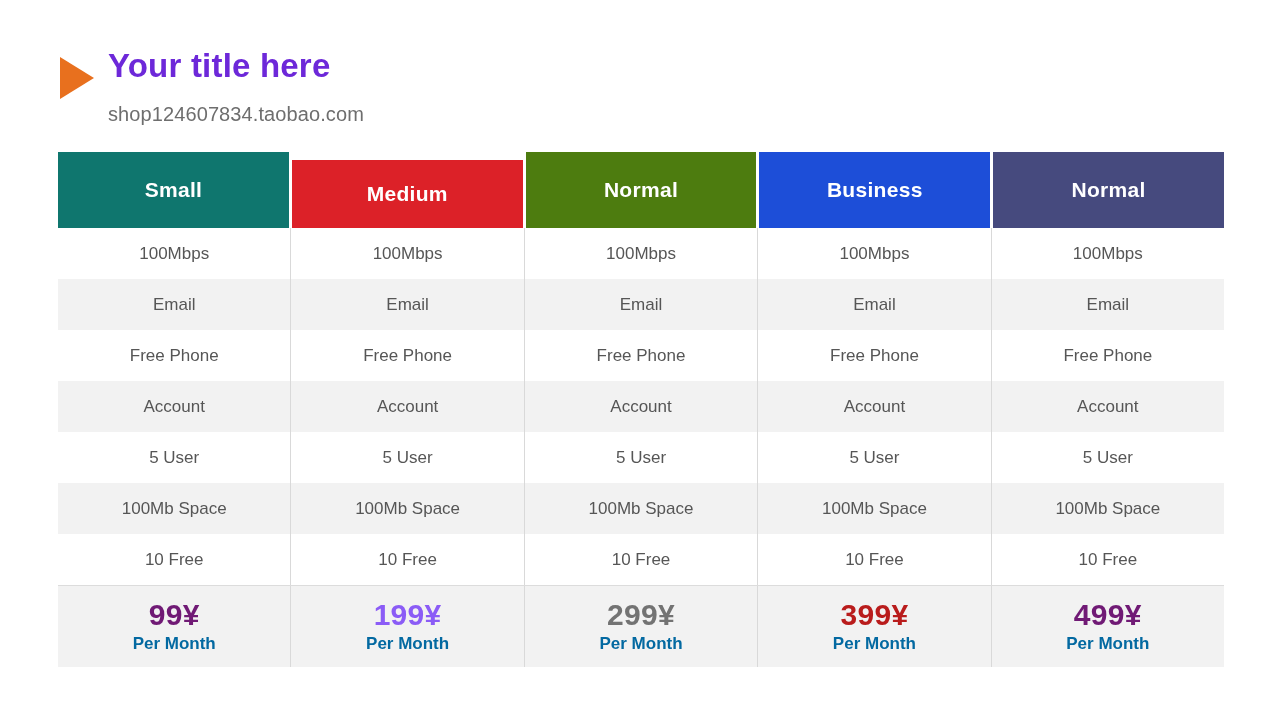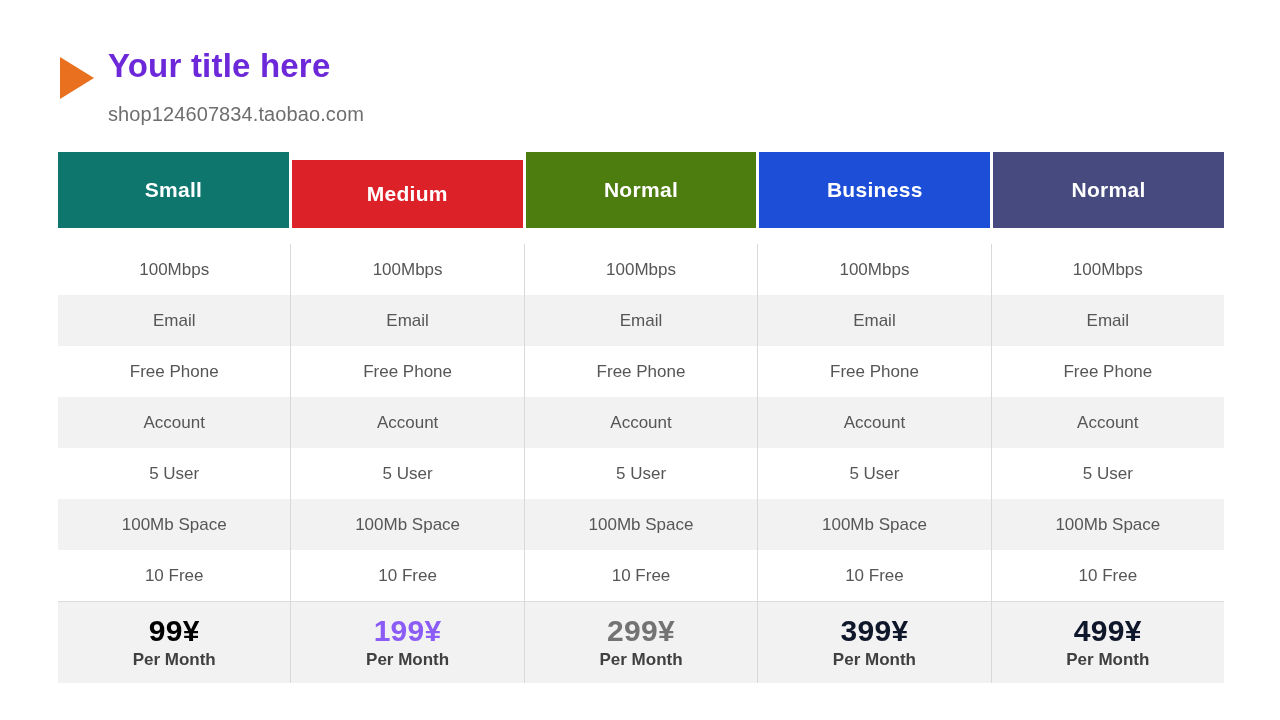--- a/index.html
+++ b/index.html
@@ -60,21 +60,21 @@
     align-items: center;
     justify-content: center;
     color: #ffffff;
     font-size: 21px;
     font-weight: bold;
     letter-spacing: 0.3px;
     margin-right: 3px;
   }
   .th:last-child { margin-right: 0; }
 
-  .tbody { display: flex; flex-direction: column; margin-top: 16px; }
+  .tbody { display: flex; flex-direction: column; }
 
   .tr { display: flex; height: 51px; }
   .tr.odd  { background: #ffffff; }
   .tr.even { background: #F2F2F2; }
 
   .td {
     flex: 1 1 0;
     display: flex;
     align-items: center;
     justify-content: center;
@@ -101,21 +101,21 @@
   .price-cell:last-child { border-right: none; }
   .price-amount {
     font-size: 30px;
     font-weight: bold;
     line-height: 1.08;
     letter-spacing: 0.3px;
   }
   .price-period {
     font-size: 17px;
     font-weight: bold;
-    color: #404040;
+    color: #0369a1;
     margin-top: 3px;
   }
 </style>
 </head>
 <body>
 
 <div class="slide">
 
   <div class="title-block">
     <div class="logo-triangle"></div>
@@ -178,36 +178,36 @@
         </div>
         <div class="tr odd">
           <div class="td">10 Free</div>
           <div class="td">10 Free</div>
           <div class="td">10 Free</div>
           <div class="td">10 Free</div>
           <div class="td">10 Free</div>
         </div>
         <div class="tr price-row">
           <div class="price-cell">
-            <div class="price-amount" style="color: #000000;">99¥</div>
+            <div class="price-amount" style="color: #701a75;">99¥</div>
             <div class="price-period">Per Month</div>
           </div>
           <div class="price-cell">
             <div class="price-amount" style="color: #8b5cf6;">199¥</div>
             <div class="price-period">Per Month</div>
           </div>
           <div class="price-cell">
             <div class="price-amount" style="color: #737373;">299¥</div>
             <div class="price-period">Per Month</div>
           </div>
           <div class="price-cell">
-            <div class="price-amount" style="color: #0f172a;">399¥</div>
-            <div class="price-period">Per Month</div>
-          </div>
-          <div class="price-cell">
-            <div class="price-amount" style="color: #0f172a;">499¥</div>
+            <div class="price-amount" style="color: #b91c1c;">399¥</div>
+            <div class="price-period">Per Month</div>
+          </div>
+          <div class="price-cell">
+            <div class="price-amount" style="color: #701a75;">499¥</div>
             <div class="price-period">Per Month</div>
           </div>
         </div>
       </div>
   </div>
 
 </div>
 
 </body></html>

